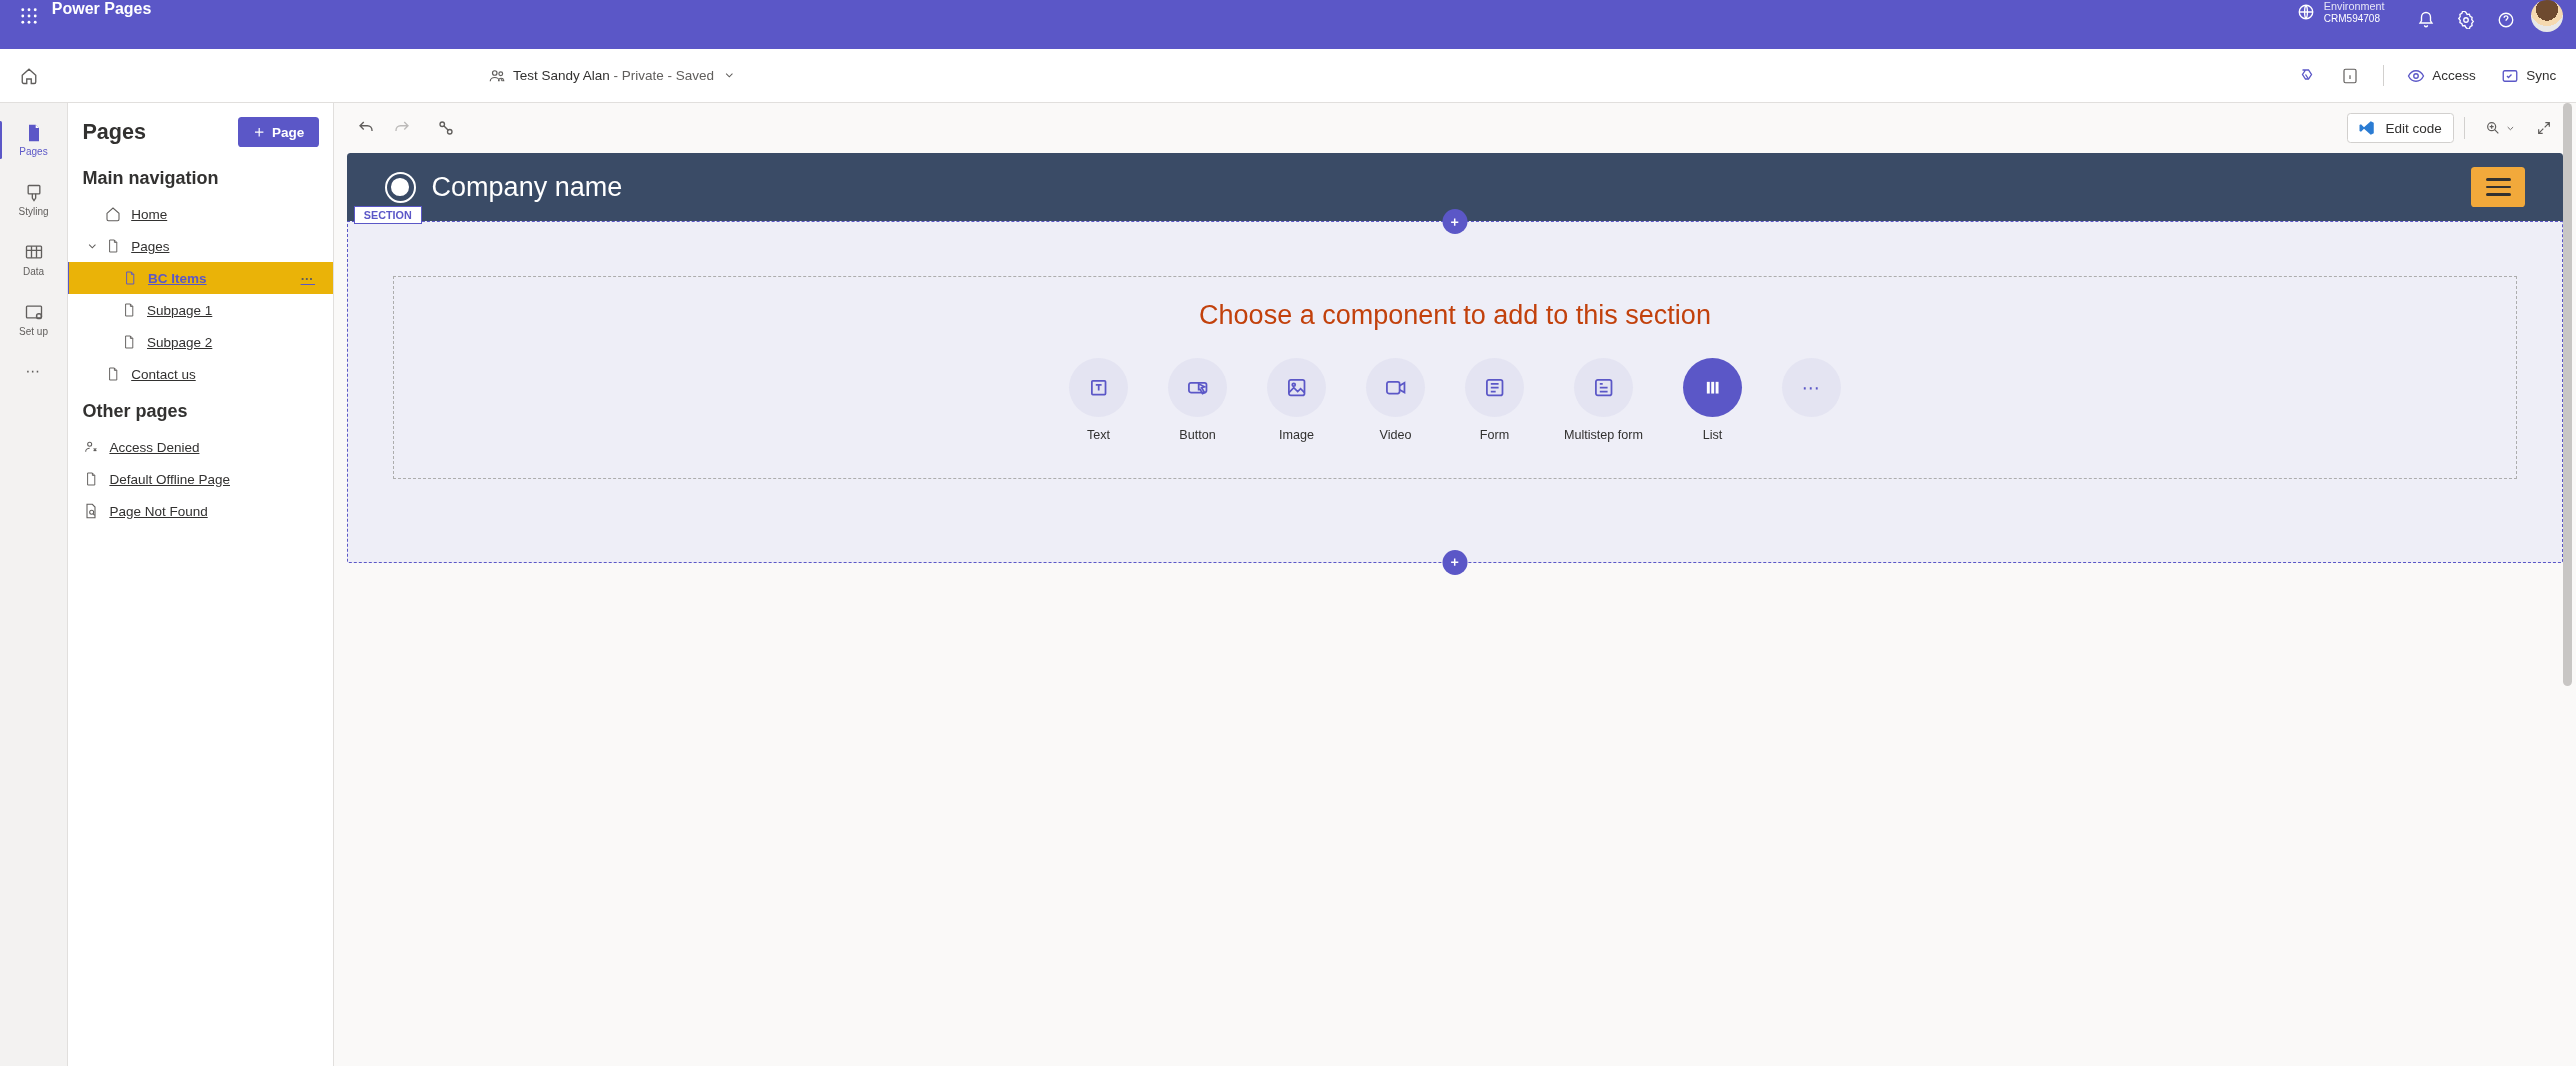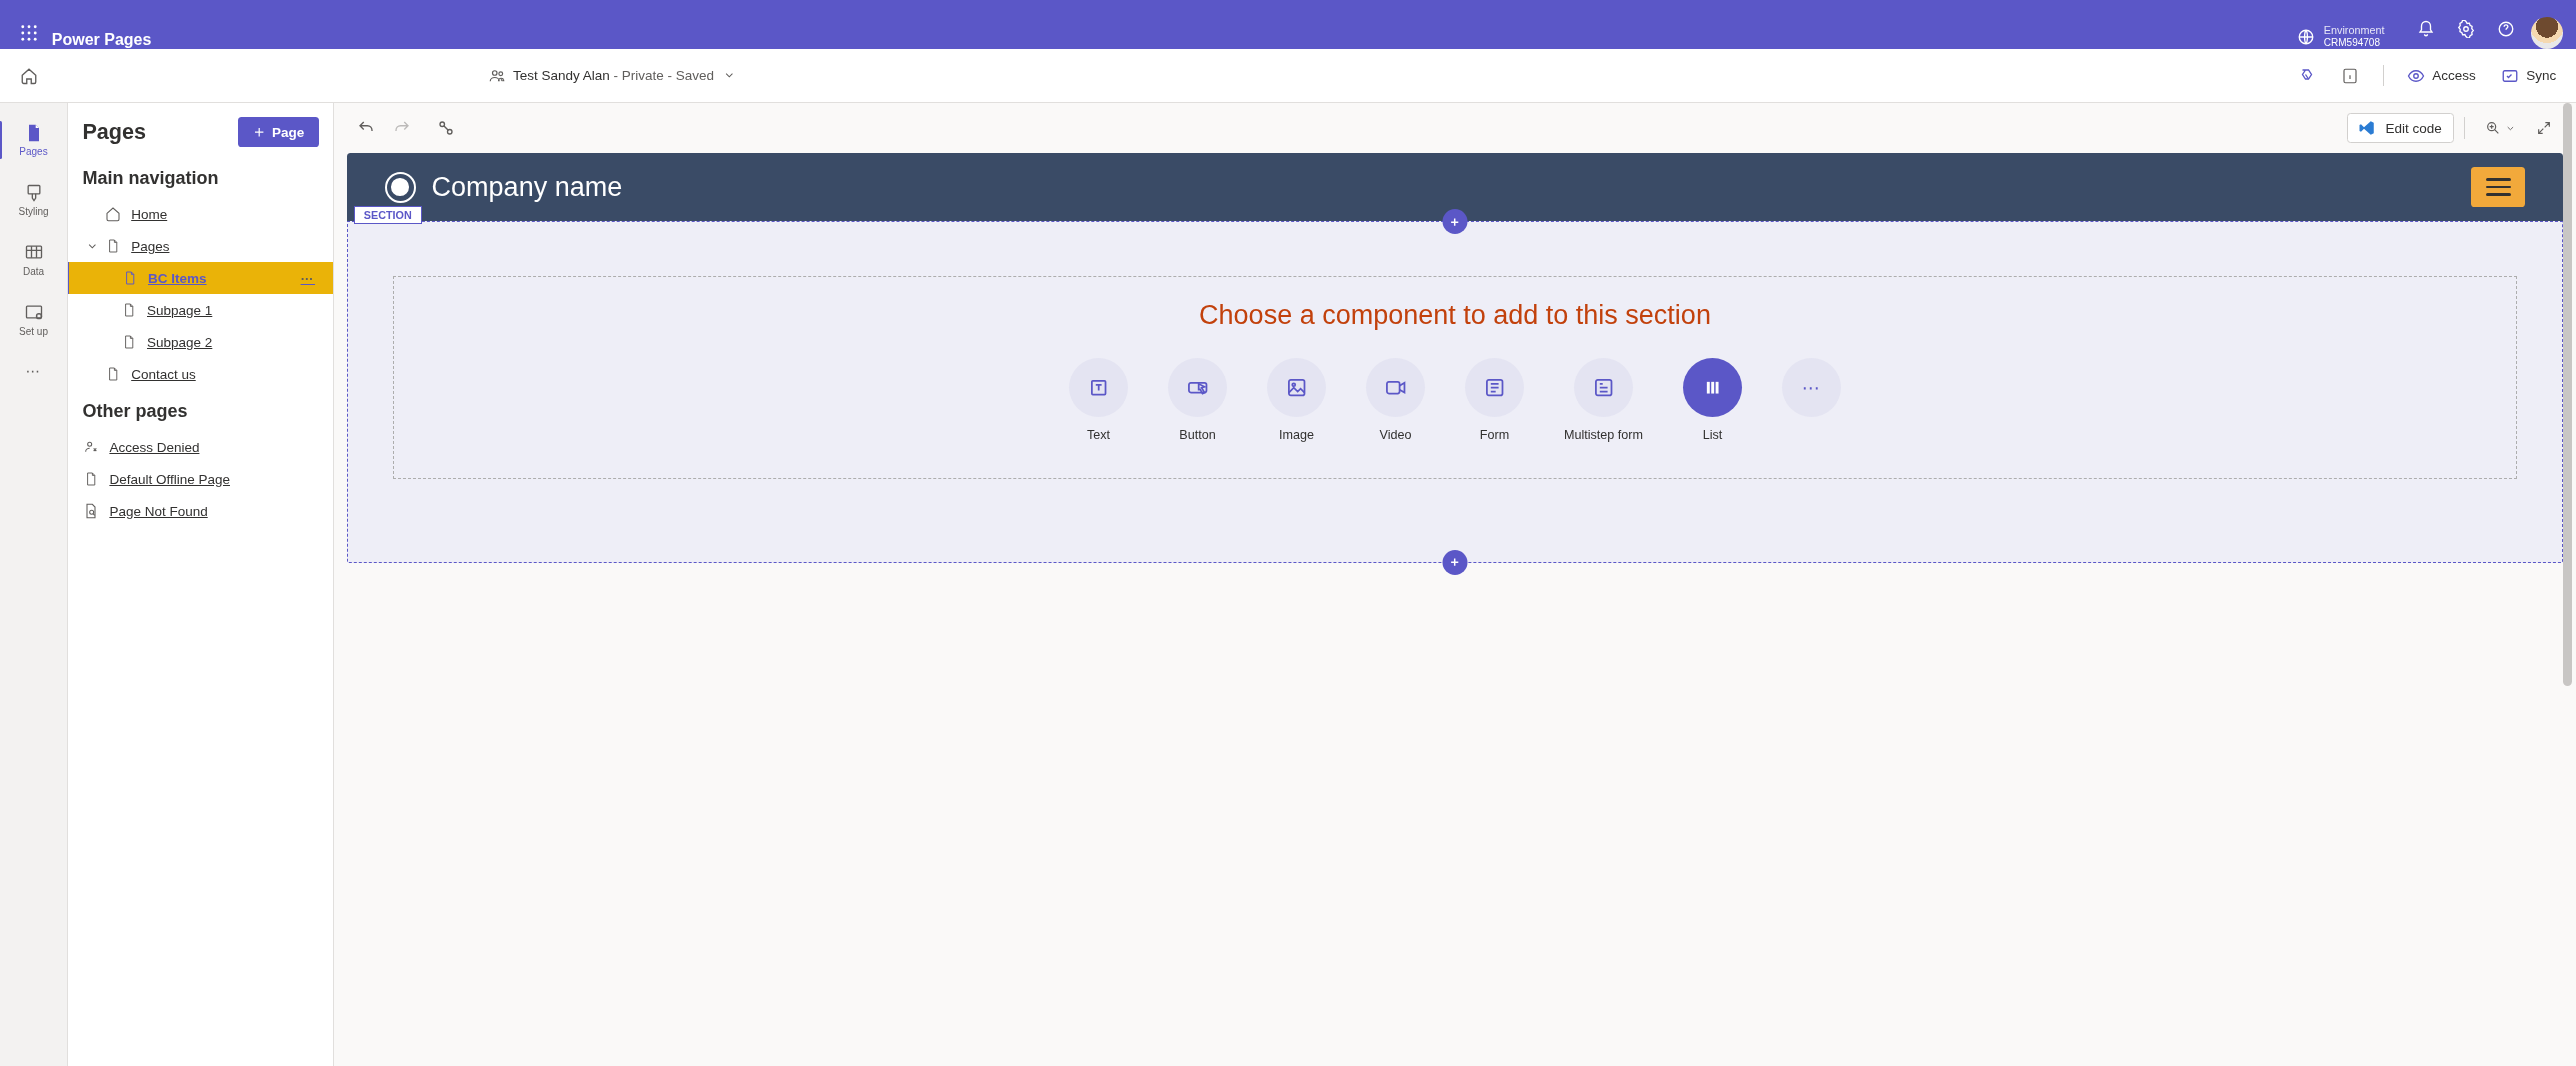--- a/index.html
+++ b/index.html
@@ -1,19 +1,19 @@
 <!DOCTYPE html>
 <html style="font-size:14.4px"><head>
   <meta charset="utf-8">
   <style>
     * { box-sizing: border-box; margin: 0; padding: 0; font-family: "Segoe UI", -apple-system, sans-serif; }
     body { background: #faf9f8; overflow: hidden; }
 
     
-    .top-header { height: 49px; background: #5b57c7; display: flex; align-items: flex-end; color: #fff; padding: 0 12.6px; }
+    .top-header { height: 49px; background: #5b57c7; display: flex; align-items: flex-start; color: #fff; padding: 0 12.6px; }
     .waffle-btn { width: 32px; height: 32px; display: flex; align-items: center; justify-content: center; cursor: pointer; }
     .app-title { font-size: 16px; font-weight: 600; margin-left: 7.2px; }
     .header-spacer { flex: 1; }
     .env-block { display: flex; align-items: center; margin-right: 21.6px; }
     .env-text { display: flex; flex-direction: column; margin-left: 9px; line-height: 1.2; }
     .env-label { font-size: 10.8px; opacity: .85; }
     .env-name { font-size: 10px; }
     .header-icon { width: 40px; height: 40px; display: flex; align-items: center; justify-content: center; cursor: pointer; }
     .avatar { width: 32px; height: 32px; border-radius: 50%; background: radial-gradient(circle at 50% 30%, #6e4a2f 0 40%, #f5d9b0 40% 60%, #e8e8e8 60%); margin-left: 5.4px; cursor: pointer; }
 

